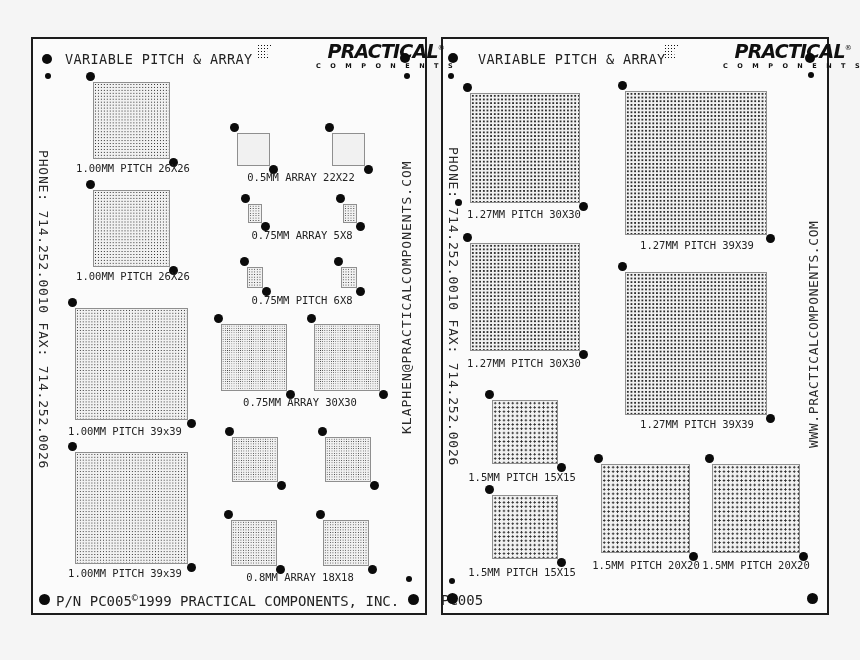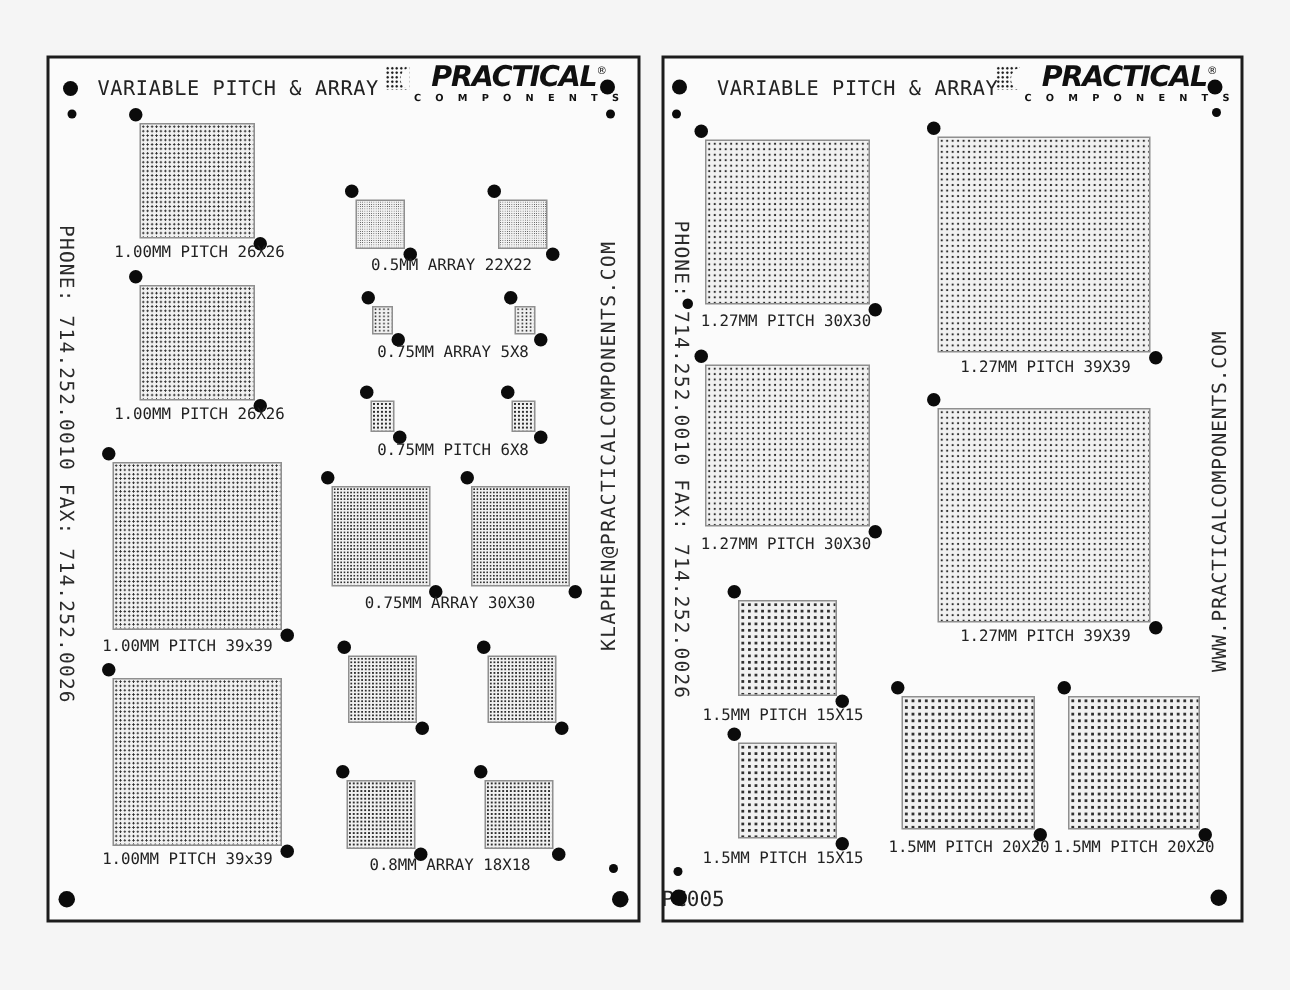--- a/index.html
+++ b/index.html
@@ -7,21 +7,21 @@
   #screen{position:relative;width:860px;height:660px;background:#f5f5f5;overflow:hidden;}
 
   .panel{position:absolute;background:#fbfbfb;border:2px solid #1c1c1c;box-sizing:border-box;}
   .panel-l{left:31px;top:37px;width:396px;height:578px;}
   .panel-r{left:441px;top:37px;width:388px;height:578px;}
 
   .title{position:absolute;font:13.5px "DejaVu Sans Mono",monospace;letter-spacing:0.4px;color:#222;white-space:nowrap;}
   .title-l{left:65px;top:51px;}
   .title-r{left:478px;top:51px;}
 
-  .logo{position:absolute;display:flex;align-items:flex-start;color:#101010;}
+  .logo{position:absolute;display:flex;align-items:flex-start;color:#101010;gap:40px;}
   .logo-l{left:257px;top:42px;}
   .logo-r{left:664px;top:42px;}
   .logo-glyph{position:relative;width:16px;height:16px;margin:2px 3px 0 0;
     background-image:radial-gradient(circle,#101010 34%,rgba(0,0,0,0) 42%);
     background-size:3px 3px;overflow:hidden;}
   .logo-glyph::after{content:"";position:absolute;right:-9px;top:1px;width:15px;height:15px;
     background:#fbfbfb;border-radius:50%;}
   .logo-text{display:flex;flex-direction:column;align-items:center;}
   .logo-word{font-family:"DejaVu Sans",sans-serif;font-weight:bold;font-style:italic;
     font-size:19px;line-height:18px;letter-spacing:-0.8px;}
@@ -72,20 +72,21 @@
       <div><span class="logo-word">PRACTICAL</span><span class="logo-mark">®</span></div>
       <div class="logo-sub">C O M P O N E N T S</div>
     </div>
   </div>
 
   <div class="vtext vt-phone-l">PHONE: 714.252.0010  FAX: 714.252.0026</div>
   <div class="vtext vt-email-l">KLAPHEN@PRACTICALCOMPONENTS.COM</div>
   <div class="vtext vt-phone-r">PHONE: 714.252.0010  FAX: 714.252.0026</div>
   <div class="vtext vt-web-r">WWW.PRACTICALCOMPONENTS.COM</div>
 
+  <div class="footer footer-l"><span>P/N PC005</span><span class="cpy">©</span><span>1999 PRACTICAL COMPONENTS, INC.</span></div>
   <div class="footer footer-r"><span>PC005</span></div>
 
 <div class="pads" style="left: 93px; top: 82px; width: 77px; height: 77px; background-size: 2.96154px 2.96154px;"></div>
     <div class="fid" style="left: 85.5px; top: 71.5px; width: 9px; height: 9px;"></div>
     <div class="fid" style="left: 168.5px; top: 157.5px; width: 9px; height: 9px;"></div>
     <div class="glabel" style="left: 23px; top: 162px; width: 220px;">1.00MM PITCH 26X26</div>
     <div class="pads" style="left: 237px; top: 133px; width: 33px; height: 33px; background-size: 1.5px 1.5px;"></div>
     <div class="fid" style="left: 229.5px; top: 122.5px; width: 9px; height: 9px;"></div>
     <div class="fid" style="left: 268.5px; top: 164.5px; width: 9px; height: 9px;"></div>
     <div class="pads" style="left: 332px; top: 133px; width: 33px; height: 33px; background-size: 1.5px 1.5px;"></div>

